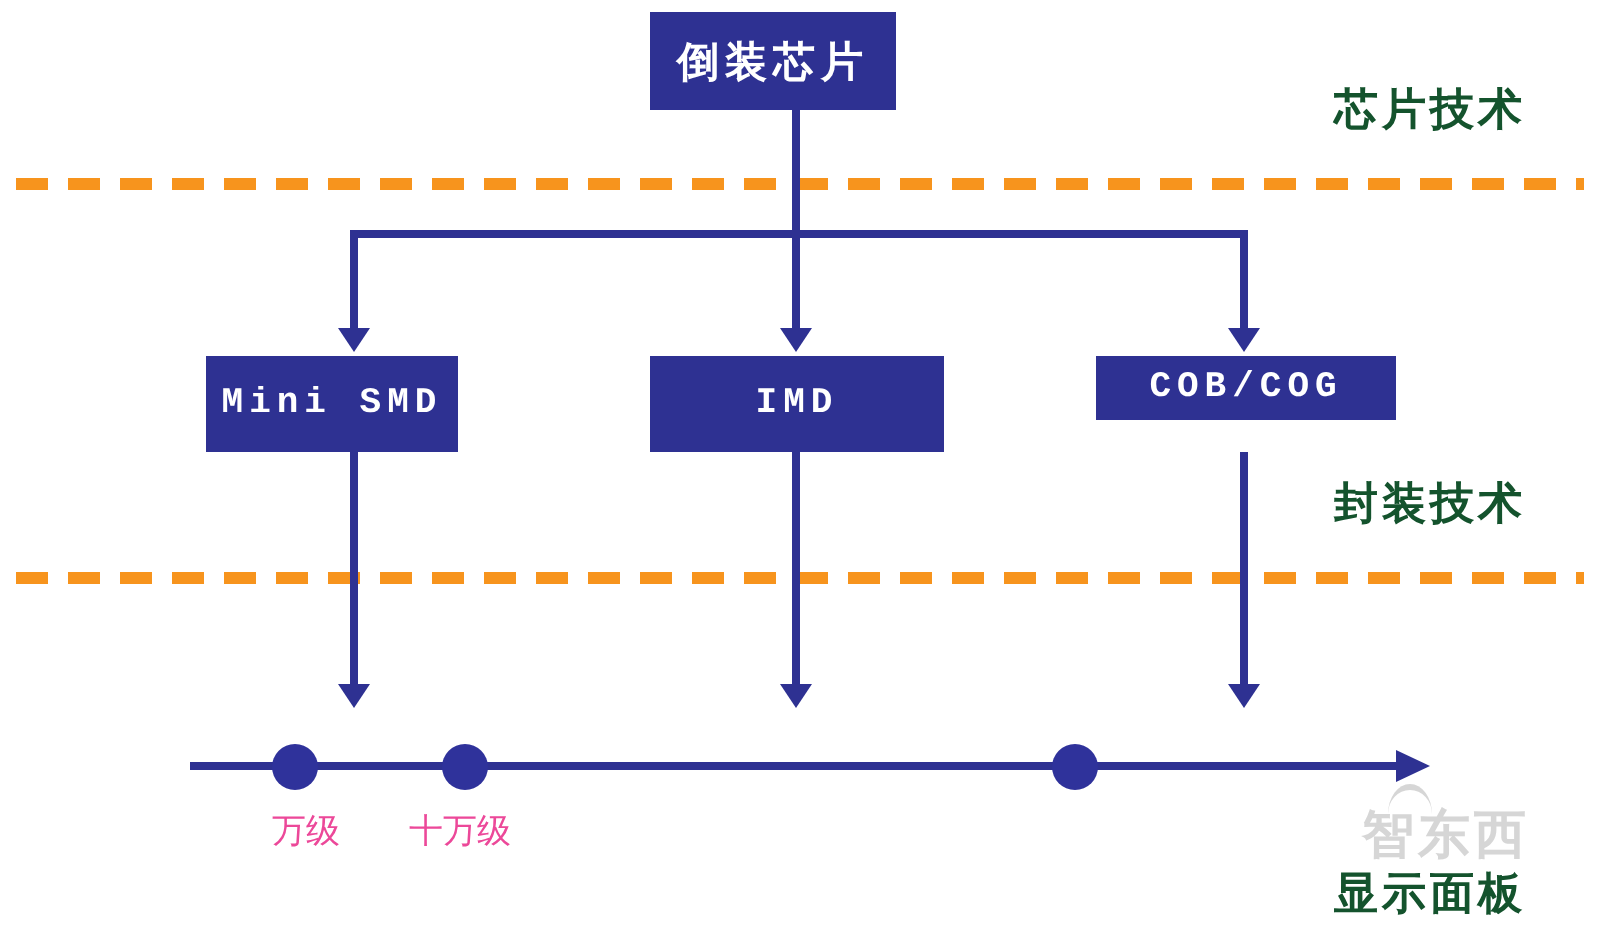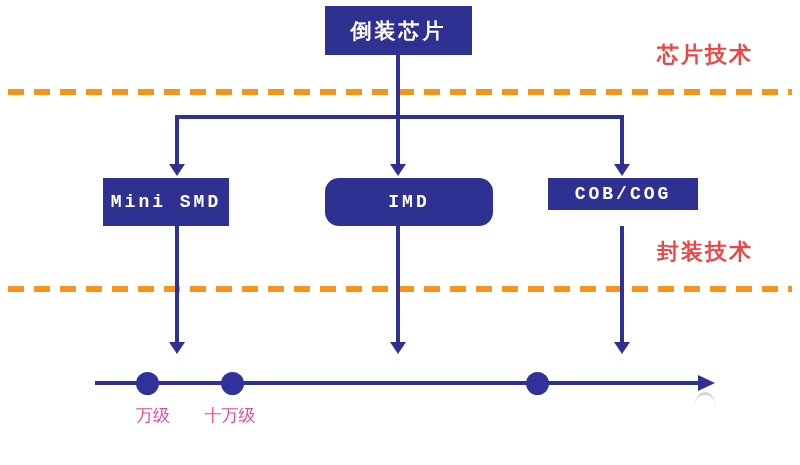--- a/index.html
+++ b/index.html
@@ -8,35 +8,35 @@
     font-family:"Liberation Sans","DejaVu Sans",sans-serif;
   }
   
   .box{
     position:absolute;background:#2E3192;color:#ffffff;
     display:flex;align-items:center;justify-content:center;
     font-weight:bold;
   }
   .box.cjk{font-size:21px;letter-spacing:3px;font-family:"Liberation Sans","DejaVu Sans",sans-serif;}
   .box.latin{font-size:18px;letter-spacing:3px;font-family:"Liberation Mono","DejaVu Sans Mono",monospace;}
-  .top-box{left:325px;top:6px;width:147px;height:49px;}
+  .top-box{left:325px;top:6px;width:123px;height:49px;}
   .box-mini{left:103px;top:178px;width:126px;height:48px;}
-  .box-imd{left:325px;top:178px;width:168px;height:48px;border-radius:14px;}
+  .box-imd{left:325px;top:178px;width:147px;height:48px;}
   .box-cob{left:548px;top:178px;width:150px;height:32px;}
   
   .dashed{
     position:absolute;left:8px;width:784px;height:6px;
     background:repeating-linear-gradient(90deg,#F7941D 0 16px,transparent 16px 26px);
   }
   .d1{top:89px;}
   .d2{top:286px;}
   
   .layer-label{
-    position:absolute;color:#ef4444;font-weight:bold;font-size:22px;
-    letter-spacing:2px;white-space:nowrap;
+    position:absolute;color:#14532d;font-weight:bold;font-size:22px;
+    letter-spacing:2px;white-space:nowrap;margin-left:10px;
   }
   .l1{left:657px;top:40px;}
   .l2{left:657px;top:237px;}
   .l3{left:657px;top:432px;}
   
   .vline,.hline{position:absolute;background:#2E3192;}
   .vline{width:4px;}
   .hline{height:4px;}
   .c-top{left:396px;top:55px;height:64px;}
   .c-branch{left:175px;top:115px;width:449px;}
@@ -92,20 +92,21 @@
 </head>
 <body>
 
 <div class="canvas">
 
   <div class="dashed d1"></div>
   <div class="dashed d2"></div>
 
   <div class="layer-label l1">芯片技术</div>
   <div class="layer-label l2">封装技术</div>
+  <div class="layer-label l3">显示面板</div>
 
   <div class="vline c-top"></div>
   <div class="hline c-branch"></div>
   <div class="vline c-in-left"></div>
   <div class="vline c-in-mid"></div>
   <div class="vline c-in-right"></div>
   <div class="arrow-down a-in-left"></div>
   <div class="arrow-down a-in-mid"></div>
   <div class="arrow-down a-in-right"></div>
 
@@ -123,14 +124,15 @@
 
   <div class="hline timeline"></div>
   <div class="arrow-right"></div>
   <div class="dot dot1"></div>
   <div class="dot dot2"></div>
   <div class="dot dot3"></div>
   <div class="tick-label t1">万级</div>
   <div class="tick-label t2">十万级</div>
 
   <div class="watermark-arc"></div>
+  <div class="watermark">智东西</div>
 
 </div>
 
 </body></html>

